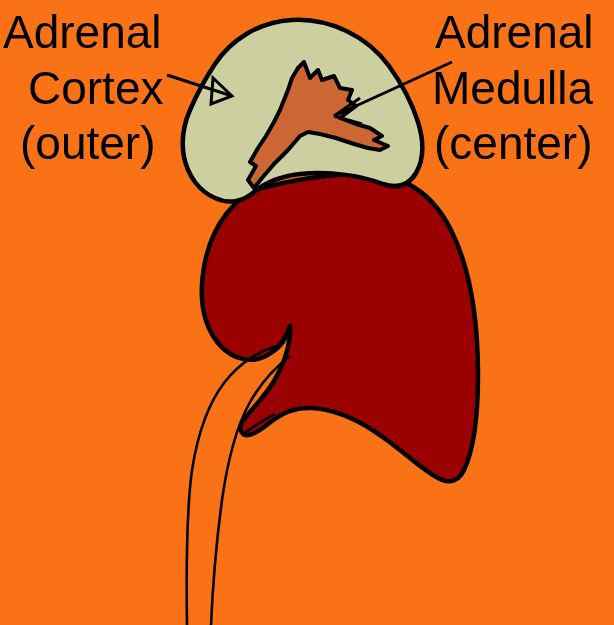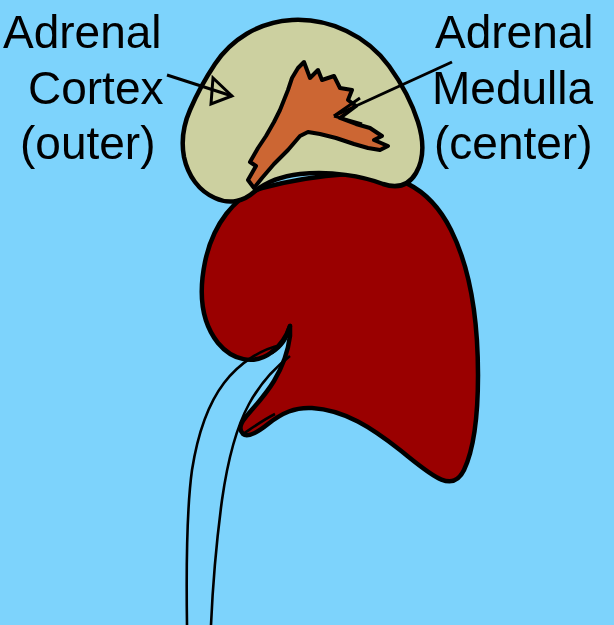--- a/index.html
+++ b/index.html
@@ -7,21 +7,21 @@
     padding: 0;
     background: #ffffff;
   }
   body {
     font-family: "Liberation Sans", sans-serif;
   }
   #diagram-root {
     position: relative;
     width: 614px;
     height: 625px;
-    background: #7dd3fc;
+    background: #f97316;
     overflow: hidden;
   }
   #diagram-svg {
     position: absolute;
     top: 0;
     left: 0;
     width: 614px;
     height: 625px;
     display: block;
   }

